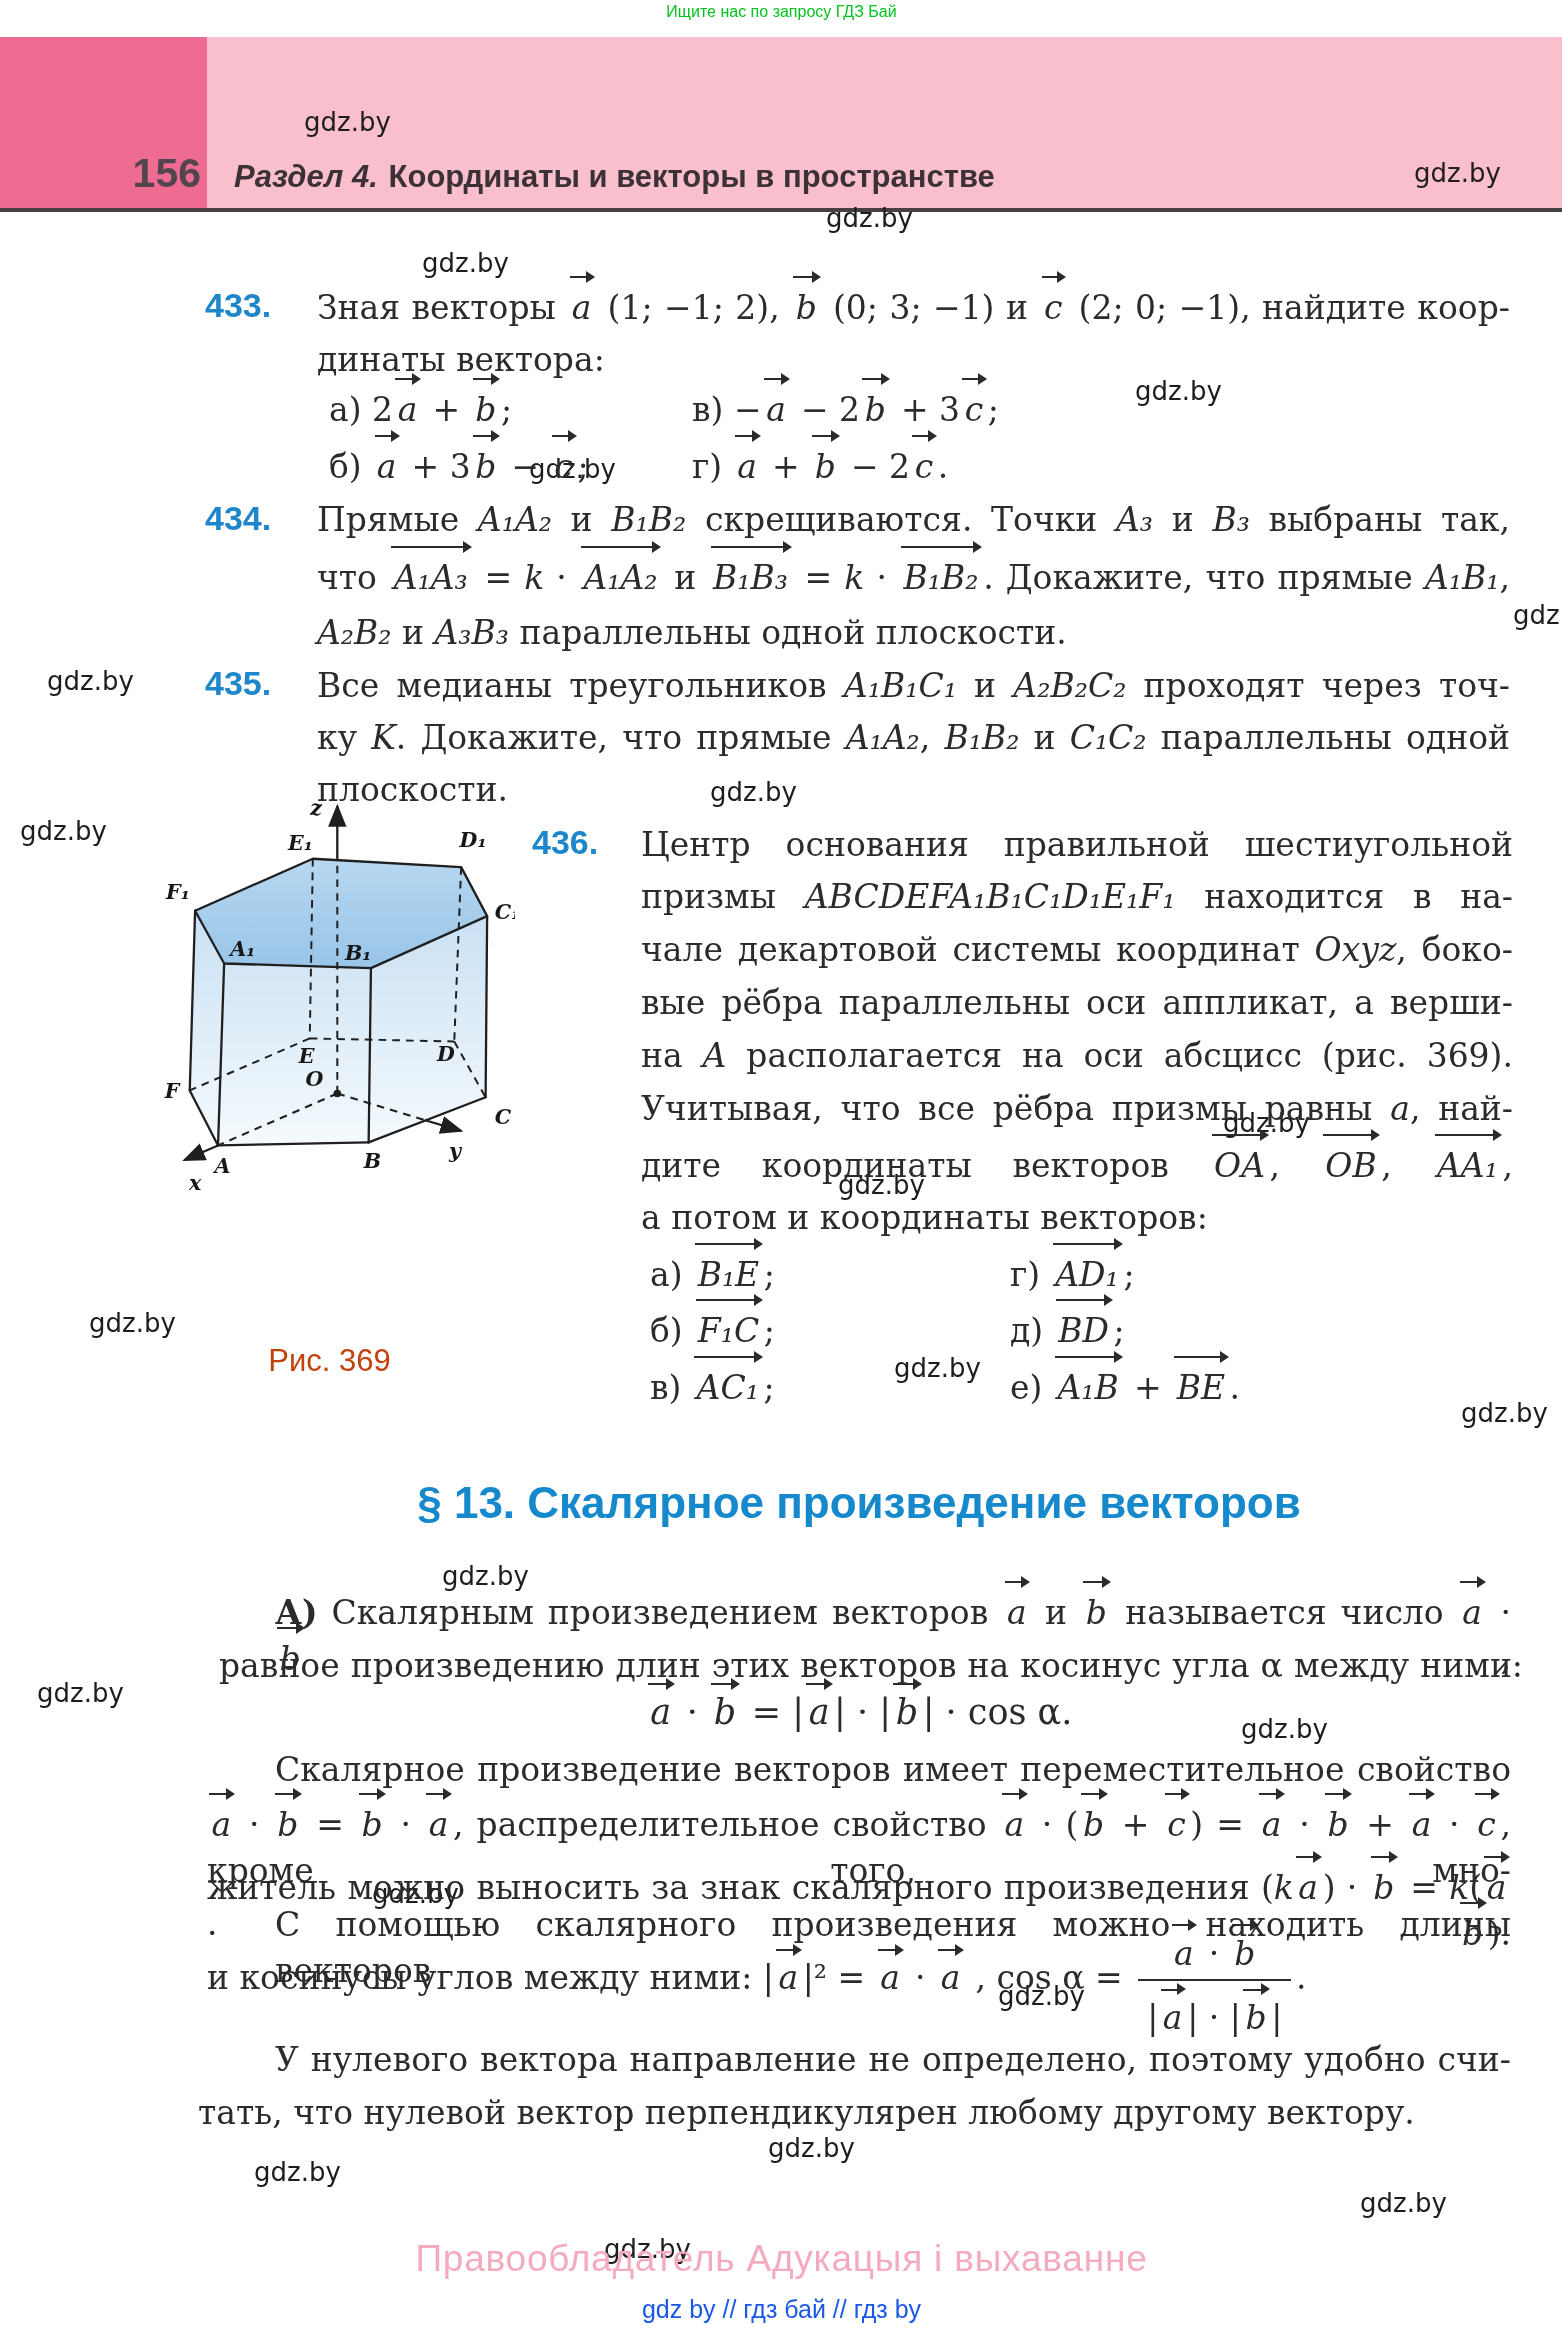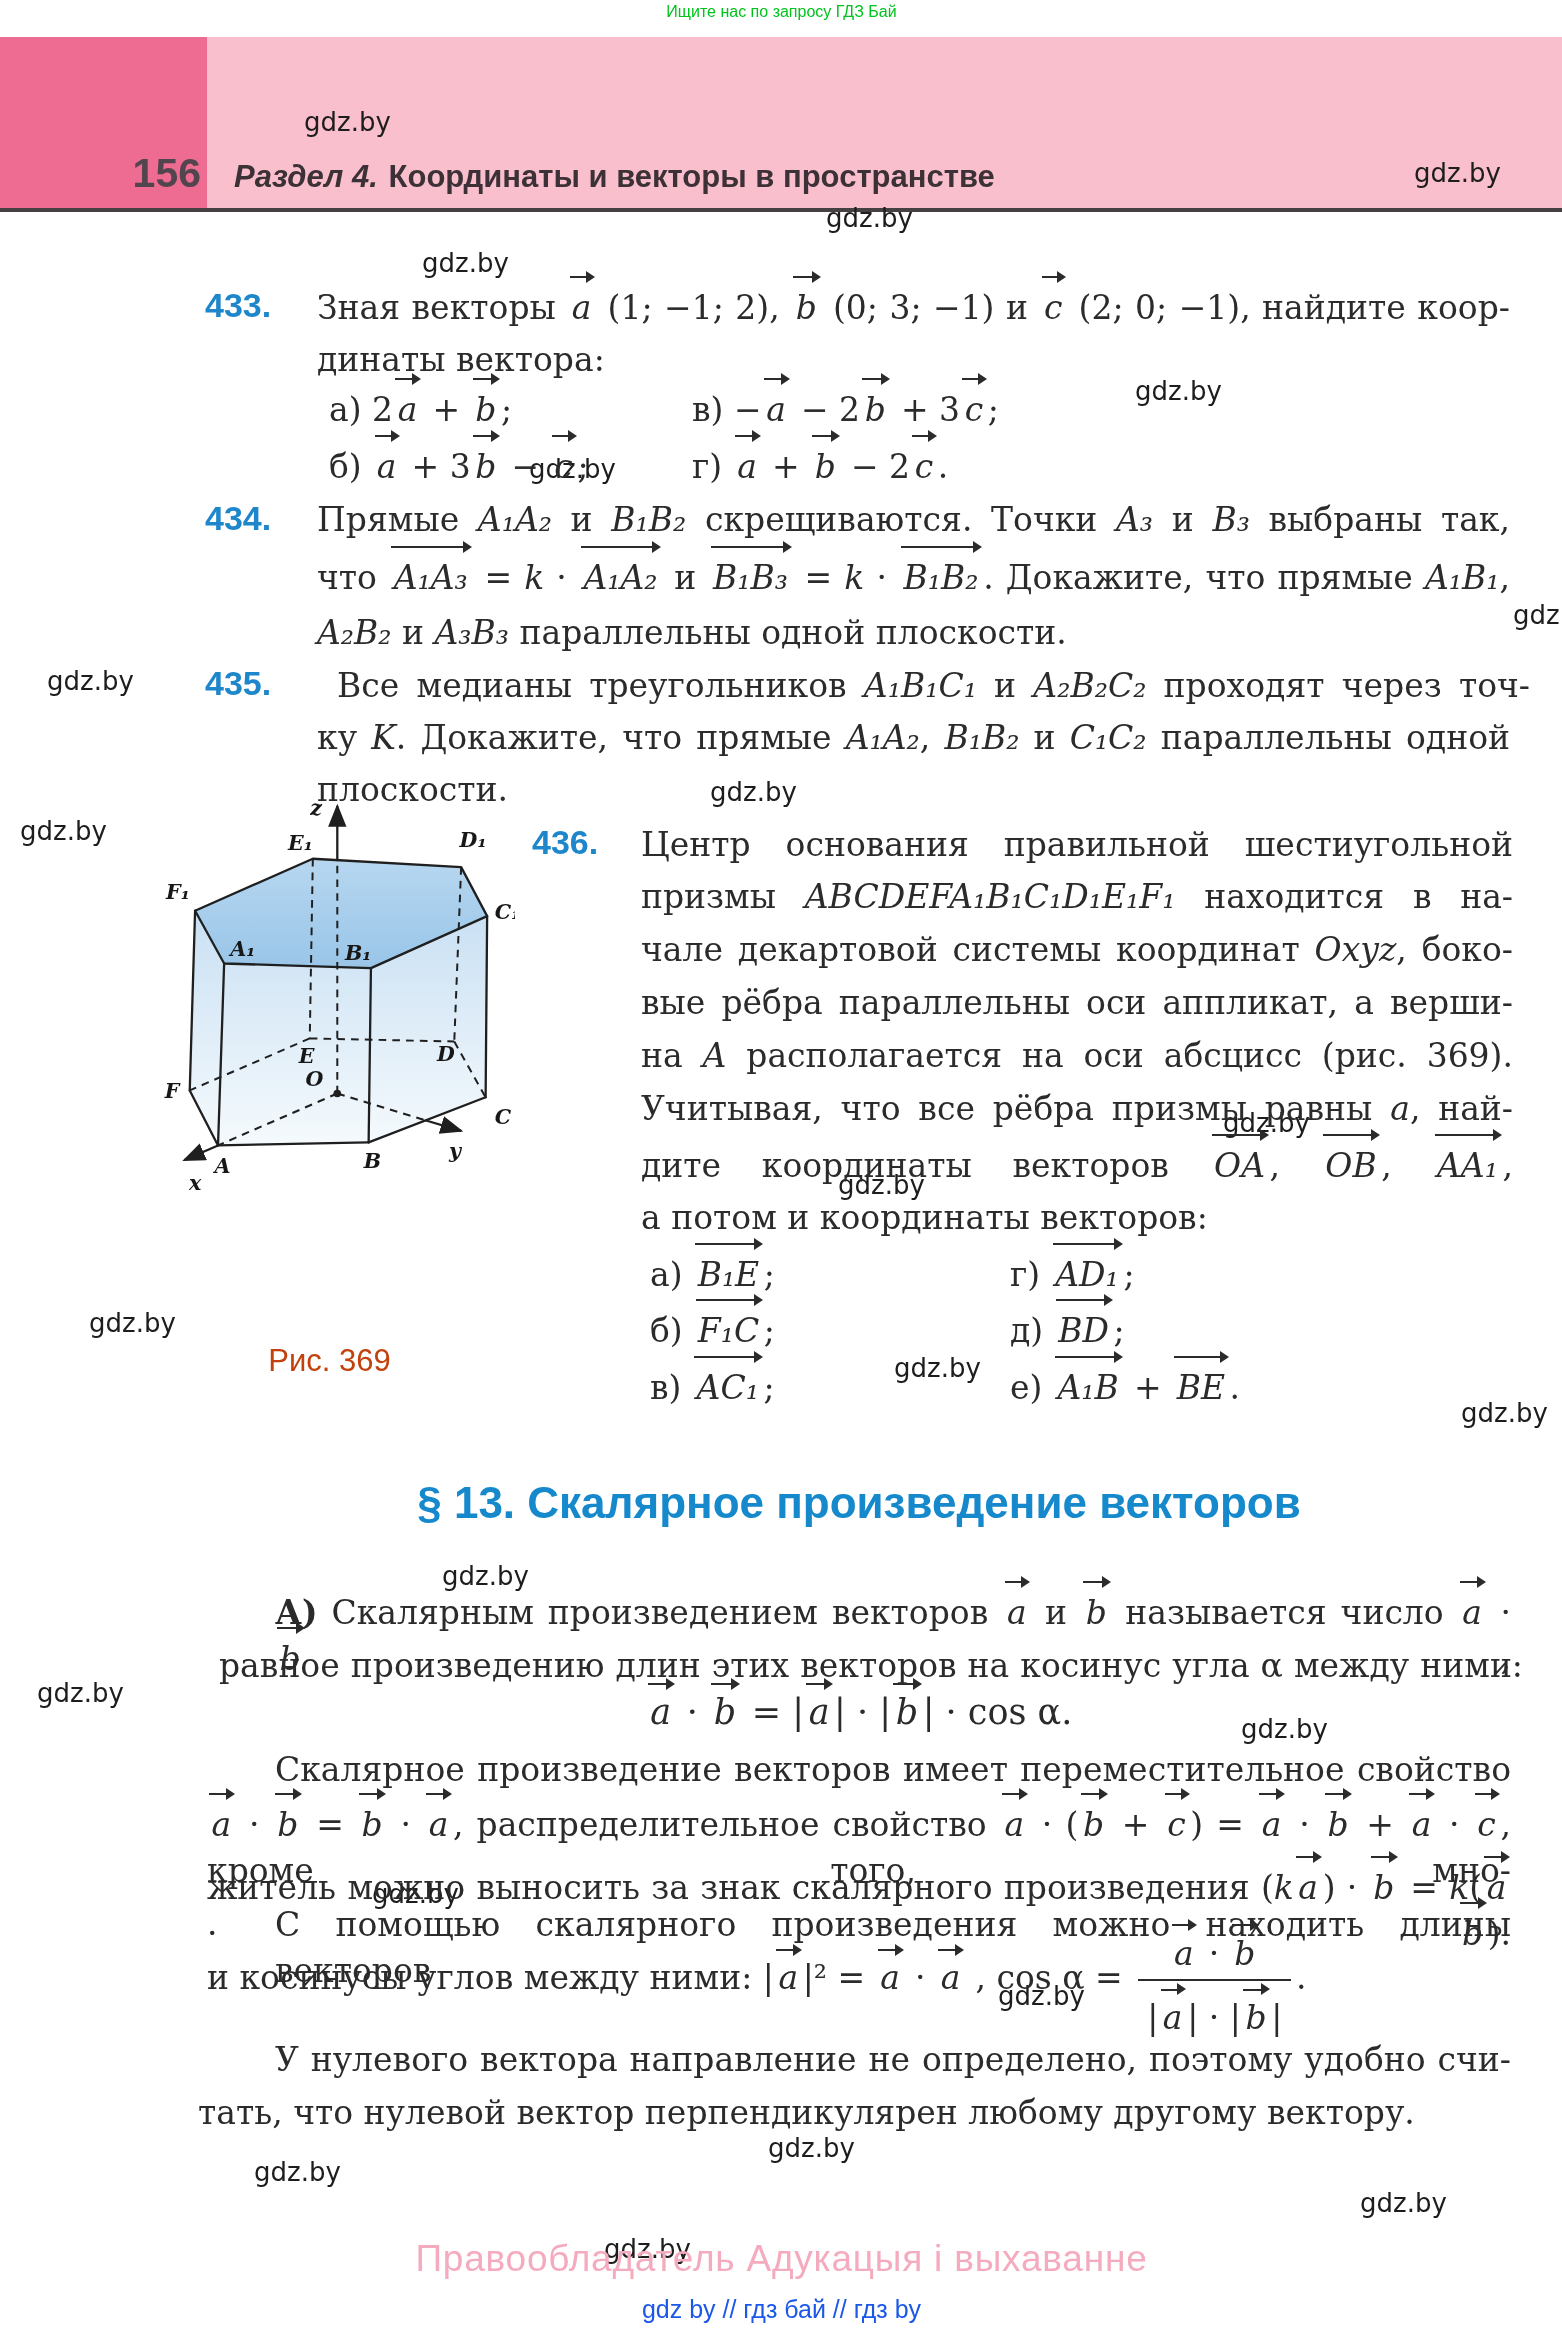--- a/index.html
+++ b/index.html
@@ -107,21 +107,21 @@
   <div class="tl nw" style="left:692px;top:387px;">в) −<span class="ov">a</span> − 2<span class="ov">b</span> + 3<span class="ov">c</span>;</div>
   <div class="tl nw" style="left:329px;top:444px;">б) <span class="ov">a</span> + 3<span class="ov">b</span> − <span class="ov">c</span>;</div>
   <div class="tl nw" style="left:692px;top:444px;">г) <span class="ov">a</span> + <span class="ov">b</span> − 2<span class="ov">c</span>.</div>
 
   <div class="pnum" style="left:205px;top:499px;">434.</div>
   <div class="tl jl" style="left:317px;top:497px;width:1193px;">Прямые <i>A₁A₂</i> и <i>B₁B₂</i> скрещиваются. Точки <i>A₃</i> и <i>B₃</i> выбраны так,</div>
   <div class="tl jl" style="left:317px;top:555px;width:1193px;">что <span class="ov">A₁A₃</span> = <i>k</i> · <span class="ov">A₁A₂</span> и <span class="ov">B₁B₃</span> = <i>k</i> · <span class="ov">B₁B₂</span>. Докажите, что прямые <i>A₁B₁</i>,</div>
   <div class="tl nw" style="left:317px;top:610px;"><i>A₂B₂</i> и <i>A₃B₃</i> параллельны одной плоскости.</div>
 
   <div class="pnum" style="left:205px;top:664px;">435.</div>
-  <div class="tl jl" style="left:317px;top:663px;width:1193px;margin-left:20px;">Все медианы треугольников <i>A₁B₁C₁</i> и <i>A₂B₂C₂</i> проходят через точ-</div>
+  <div class="tl jl" style="left:317px;top:663px;width:1193px;">Все медианы треугольников <i>A₁B₁C₁</i> и <i>A₂B₂C₂</i> проходят через точ-</div>
   <div class="tl jl" style="left:317px;top:715px;width:1193px;">ку <i>K</i>. Докажите, что прямые <i>A₁A₂</i>, <i>B₁B₂</i> и <i>C₁C₂</i> параллельны одной</div>
   <div class="tl nw" style="left:317px;top:767px;">плоскости.</div>
 
   <svg class="fig" viewBox="0 0 470 790">
     <defs>
       <linearGradient id="gTop" x1="0" y1="0" x2="0" y2="1">
         <stop offset="0" stop-color="#b7d7f0"></stop>
           <stop offset="1" stop-color="#99c5e8"></stop>
       </linearGradient>
       <linearGradient id="gBody" x1="0" y1="0" x2="0" y2="1">

